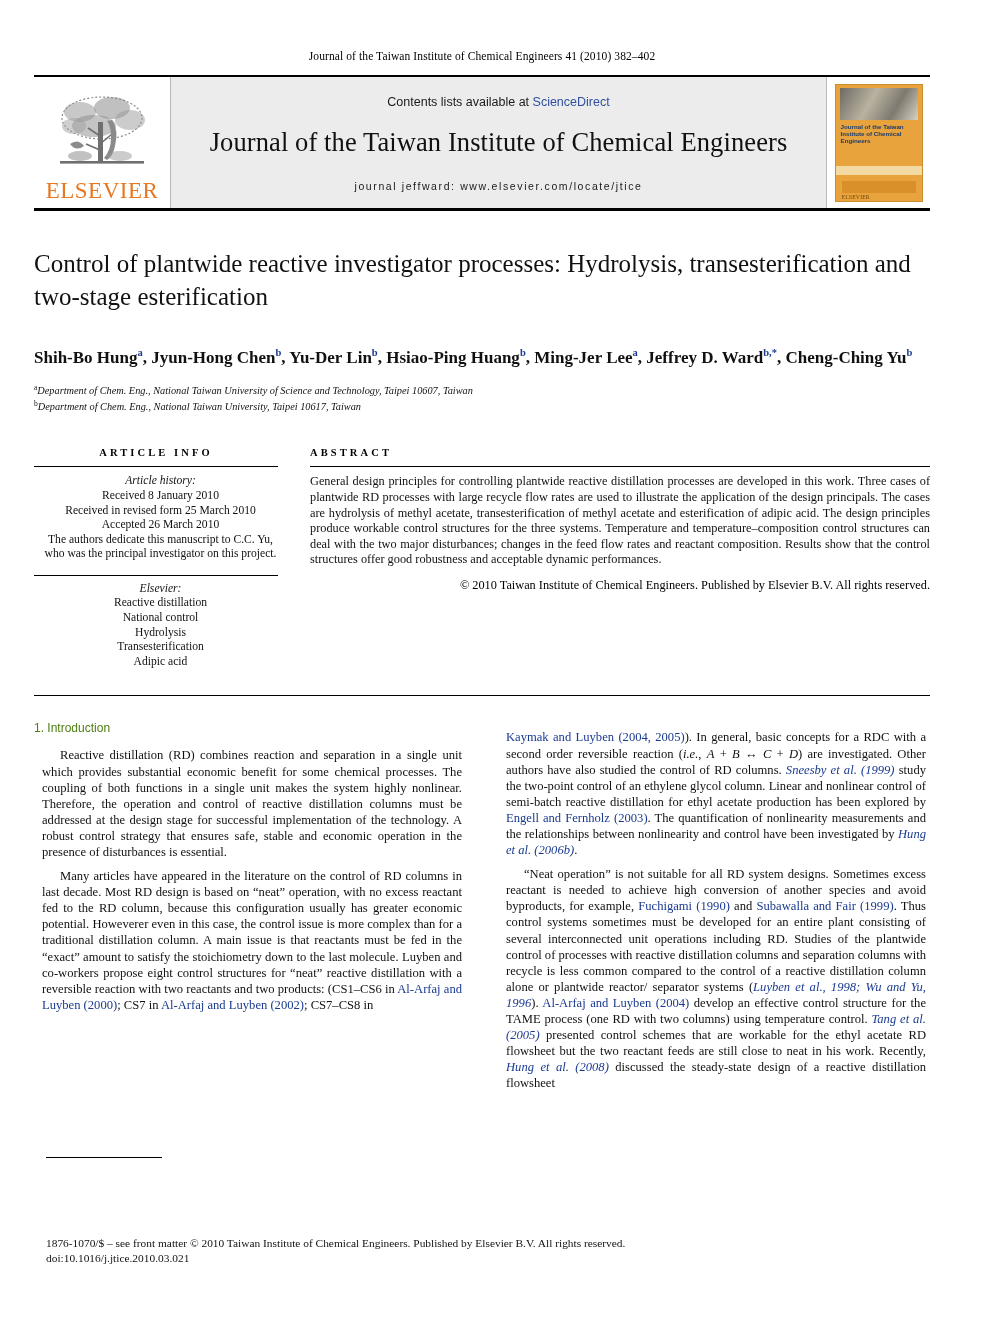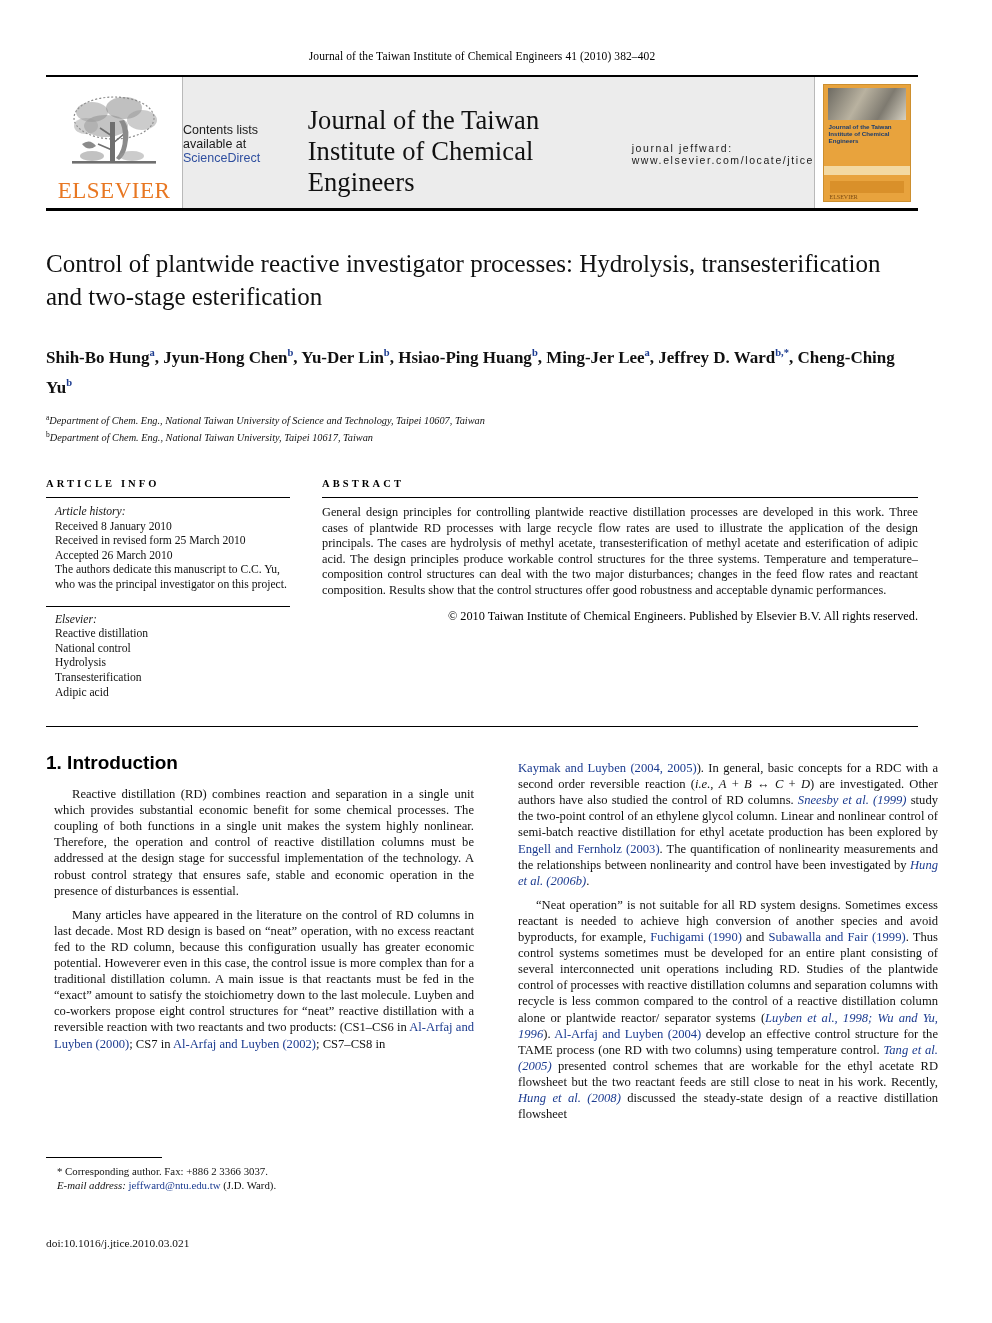--- a/index.html
+++ b/index.html
@@ -13,21 +13,21 @@
     font-family: "Liberation Serif", "DejaVu Serif", serif;
     color: #000000;
     position: relative;
     overflow: hidden;
   }
   .page {
     position: relative;
     width: 964px;
     height: 1323px;
     box-sizing: border-box;
-    padding: 0 46px;
+    padding: 0 34px;
   }
 
   
   .running-head {
     text-align: center;
     font-size: 11.5px;
     letter-spacing: .1px;
     padding-top: 50px;
     color: #000;
   }
@@ -58,21 +58,21 @@
     font-size: 23px;
     letter-spacing: .5px;
     color: #E87722;
     line-height: 1;
     margin-top: 1px;
   }
   .center-cell {
     flex: 1 1 auto;
     background: #ececec;
     display: flex;
-    flex-direction: row;
+    flex-direction: column;
     align-items: center;
     justify-content: center;
     box-sizing: border-box;
   }
   .contents-line {
     font-family: "Liberation Sans", sans-serif;
     font-size: 12.5px;
     color: #1a1a1a;
     margin-top: 2px;
   }
@@ -178,21 +178,21 @@
     font-style: normal;
     vertical-align: super;
   }
 
   
   .info-abstract {
     margin-top: 33px;
     display: flex;
     gap: 32px;
   }
-  .col-info { width: 244px; flex: 0 0 244px; }
+  .col-info { width: 244px; flex: 0 0 244px; text-align: center; }
   .col-abstract { flex: 1 1 auto; }
   .sec-head {
     font-family: "Liberation Serif", serif;
     font-size: 10.5px;
     letter-spacing: 3.1px;
     font-weight: bold;
     text-transform: uppercase;
   }
   .hr-thin {
     border: 0;
@@ -227,24 +227,24 @@
     margin-top: 26px;
   }
   .body-cols {
     margin-top: 25px;
     display: flex;
     gap: 28px;
   }
   .bcol { width: 436px; flex: 0 0 436px; }
   .sec-title {
     font-family: "Liberation Sans", sans-serif;
-    font-size: 19px;
-    font-weight: bold;
+    font-size: 12px;
+    font-weight: normal;
     margin: 0 0 12px 0;
-    color: #000000;
+    color: #4d7c0f;
   }
   .para {
     font-size: 12.6px;
     line-height: 16.1px;
     text-align: justify;
     text-indent: 18px;
     margin: 8px;
     color: #111;
   }
   .para.noindent { text-indent: 0; }
@@ -390,23 +390,20 @@
     </div>
 
     <div class="bcol">
       <p class="para noindent"><span class="ref">Kaymak and Luyben (2004, 2005)</span>). In general, basic concepts for a RDC with a second order reversible reaction (<span class="it">i.e.</span>, <span class="it">A</span> + <span class="it">B</span> ↔ <span class="it">C</span> + <span class="it">D</span>) are investigated. Other authors have also studied the control of RD columns. <span class="ref-it">Sneesby et al. (1999)</span> study the two-point control of an ethylene glycol column. Linear and nonlinear control of semi-batch reactive distillation for ethyl acetate production has been explored by <span class="ref">Engell and Fernholz (2003)</span>. The quantification of nonlinearity measurements and the relationships between nonlinearity and control have been investigated by <span class="ref-it">Hung et al. (2006b)</span>.</p>
       <p class="para">“Neat operation” is not suitable for all RD system designs. Sometimes excess reactant is needed to achieve high conversion of another species and avoid byproducts, for example, <span class="ref">Fuchigami (1990)</span> and <span class="ref">Subawalla and Fair (1999)</span>. Thus control systems sometimes must be developed for an entire plant consisting of several interconnected unit operations including RD. Studies of the plantwide control of processes with reactive distillation columns and separation columns with recycle is less common compared to the control of a reactive distillation column alone or plantwide reactor/ separator systems (<span class="ref-it">Luyben et al., 1998; Wu and Yu, 1996</span>). <span class="ref">Al-Arfaj and Luyben (2004)</span> develop an effective control structure for the TAME process (one RD with two columns) using temperature control. <span class="ref-it">Tang et al. (2005)</span> presented control schemes that are workable for the ethyl acetate RD flowsheet but the two reactant feeds are still close to neat in his work. Recently, <span class="ref-it">Hung et al. (2008)</span> discussed the steady-state design of a reactive distillation flowsheet</p>
     </div>
   </div>
 
   <div class="footnote">
     <div class="fn-rule"></div>
-    <div class="fn-text">
-      <span class="fn-indent">* Corresponding author. Fax: +886 2 3366 3037.</span>
-      <span class="fn-indent"><span class="it">E-mail address:</span> <span class="mail">jeffward@ntu.edu.tw</span> <span>(J.D. Ward).</span></span>
-    </div>
   </div>
 
   <div class="page-footer">
+    <div>1876-1070/$ – see front matter © 2010 Taiwan Institute of Chemical Engineers. Published by Elsevier B.V. All rights reserved.</div>
     <div class="doi">doi:10.1016/j.jtice.2010.03.021</div>
   </div>
 
 </div>
 
 </body></html>

